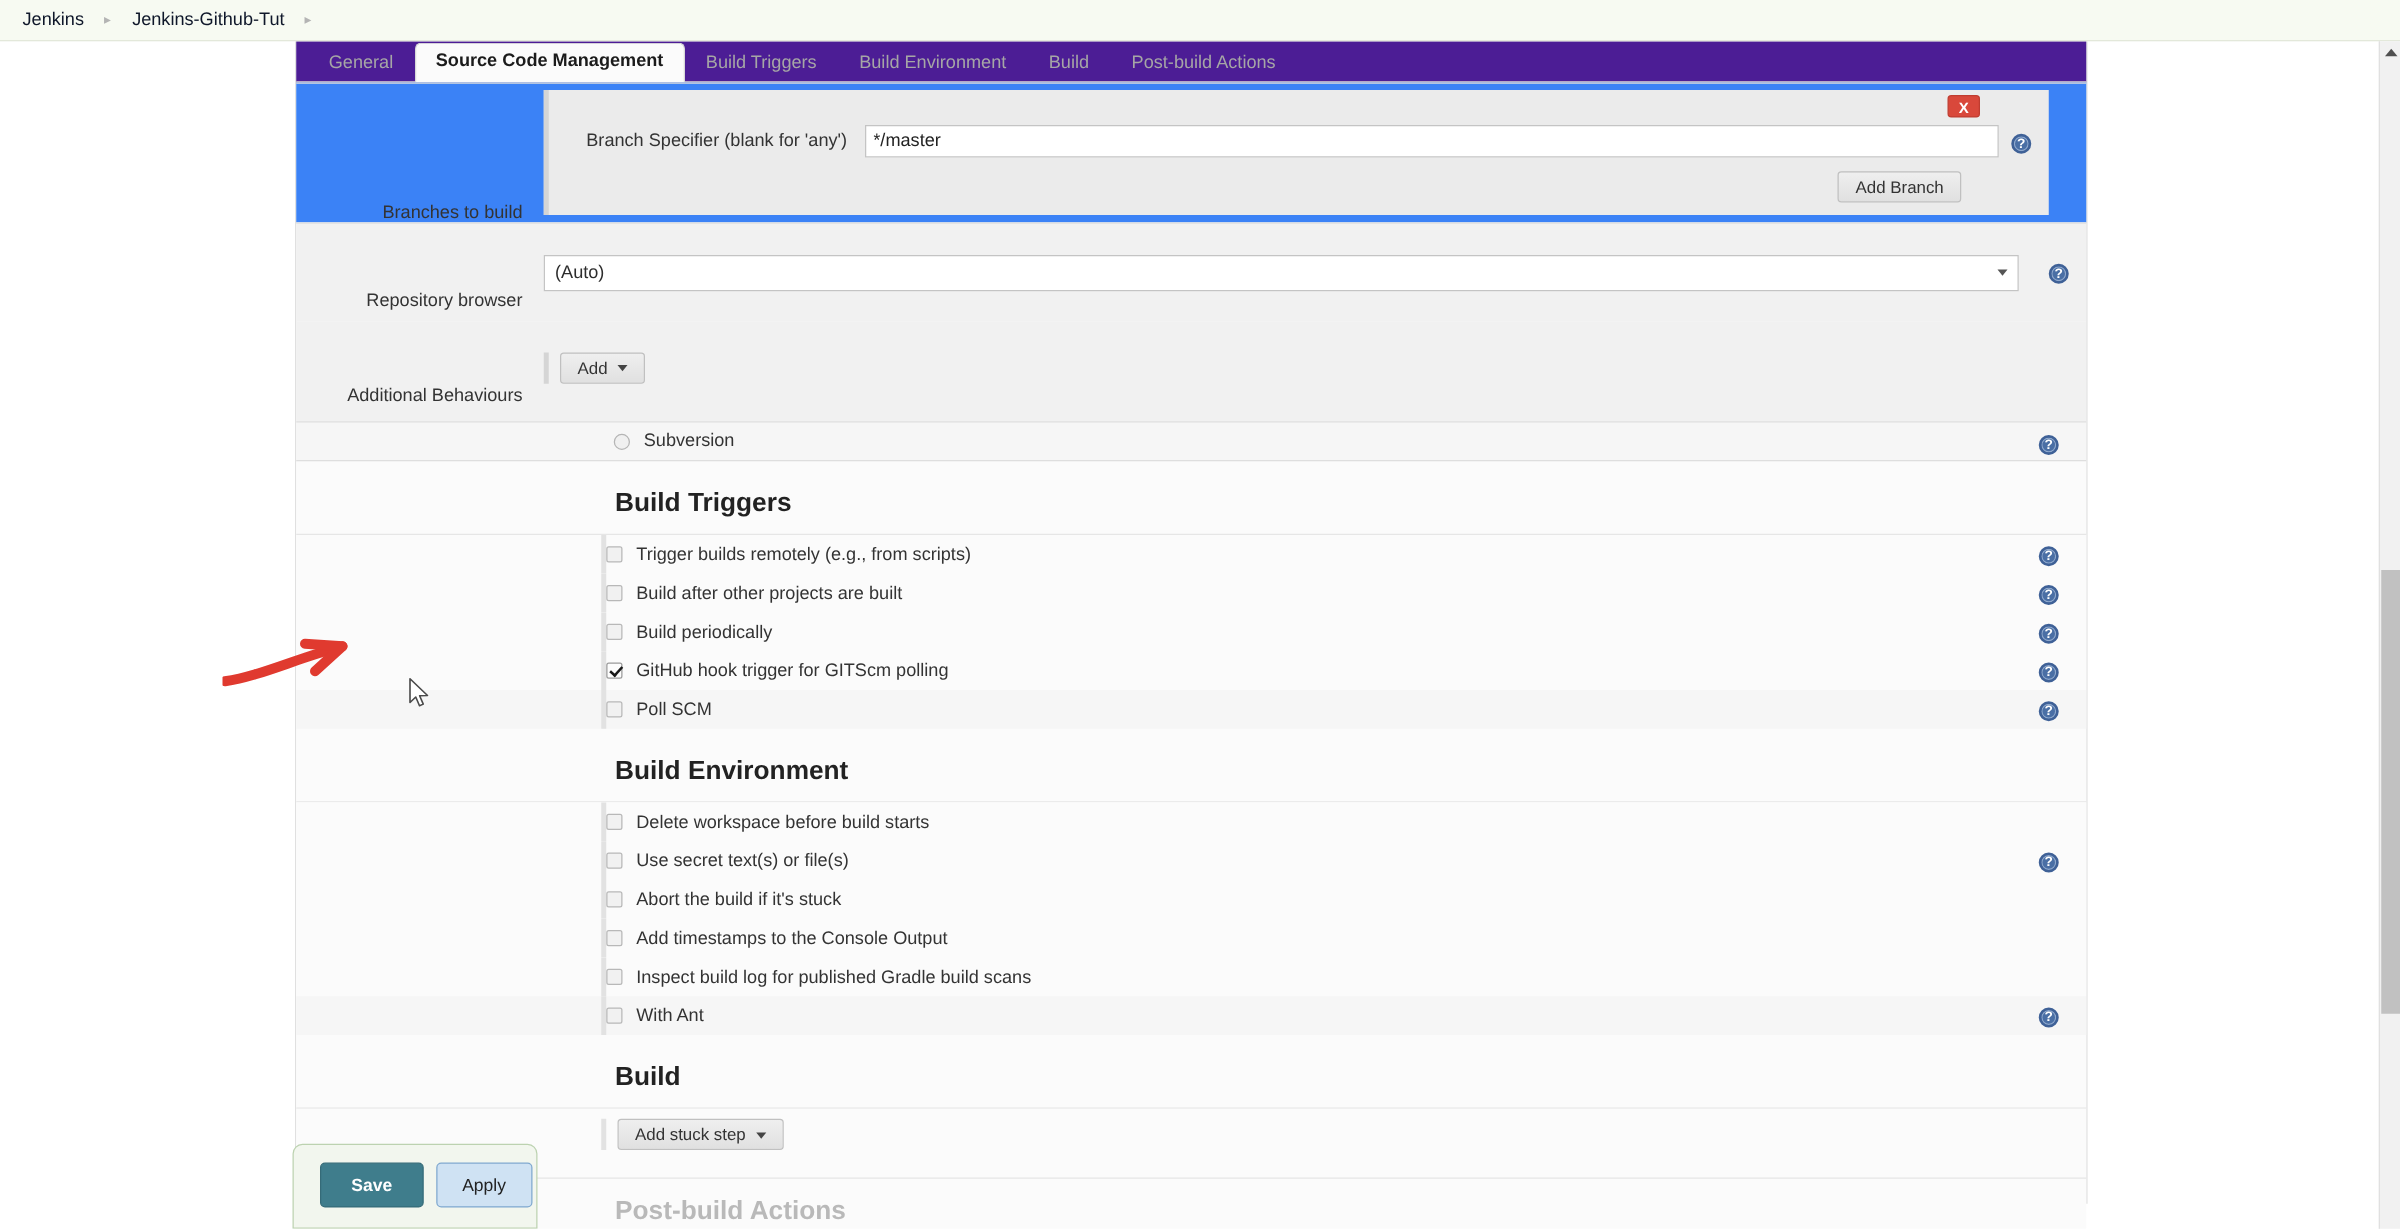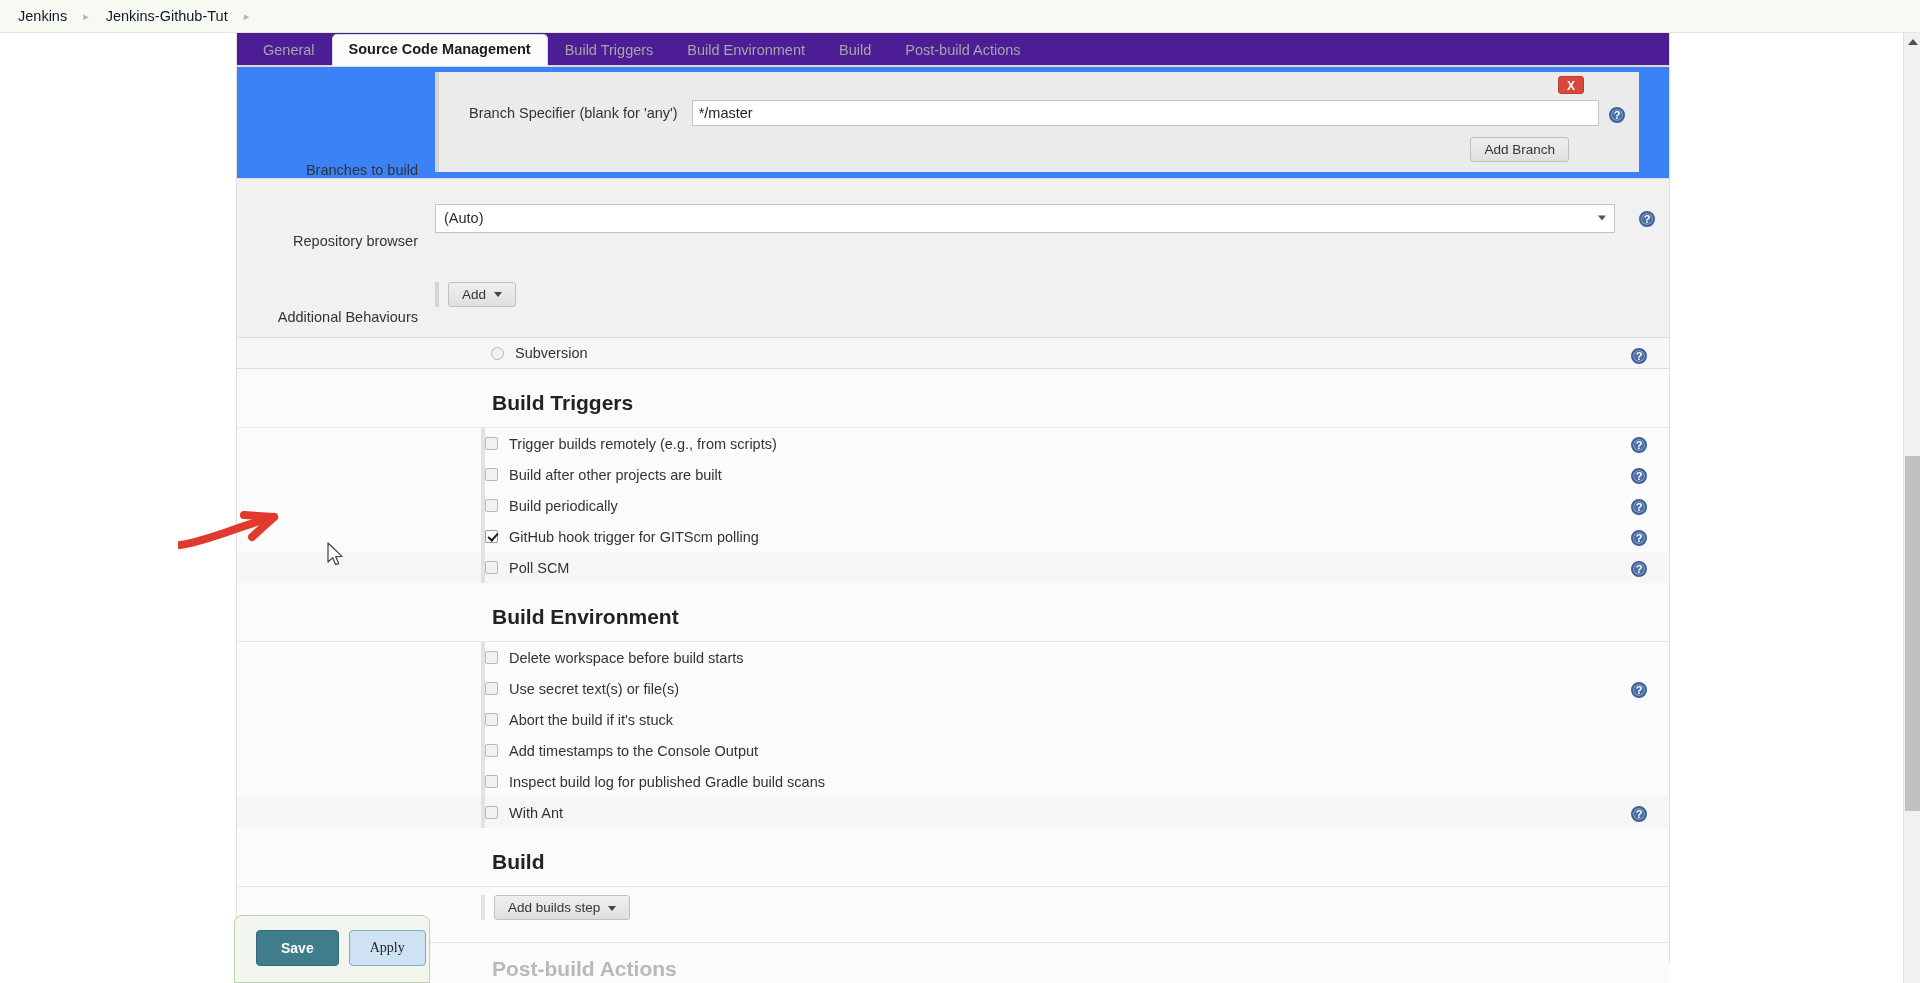--- a/index.html
+++ b/index.html
@@ -404,21 +404,21 @@
     font-family: "Liberation Sans", sans-serif;
   }
   #apply-button {
     background: #cfe2f3;
     color: #222;
     border: 1px solid #7fa8cf;
     border-radius: 4px;
     font-size: 14px;
     padding: 9px 20px;
     cursor: pointer;
-    font-family: Liberation Serif, serif;
+    font-family: Liberation Sans, sans-serif;
   }
 
   
   #annot-arrow {
     position: absolute;
     left: 178px;
     top: 468px;
     width: 110px;
     height: 56px;
     pointer-events: none;
@@ -633,21 +633,21 @@
         <span class="opt-help">
           <span class="help-icon">?</span>
         </span>
       </div>
     </div>
 
     <div class="section-head">Build</div>
     <div id="build-step-row">
       <div id="build-step-inner">
         <button class="jbtn">
-          <span>Add builds step</span><span class="caret-dn"></span>
+          <span>Add stuck step</span><span class="caret-dn"></span>
         </button>
       </div>
     </div>
 
     <div id="postbuild-head">Post-build Actions</div>
     <div id="postbuild-body">
       <button class="jbtn" id="add-postbuild-btn">
         <span>Add post-build action</span><span class="caret-dn"></span>
       </button>
     </div>

